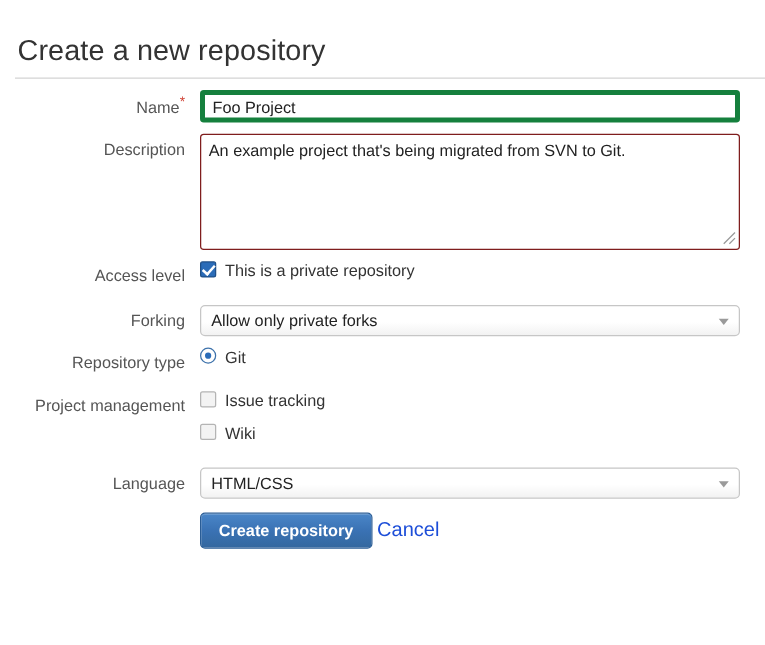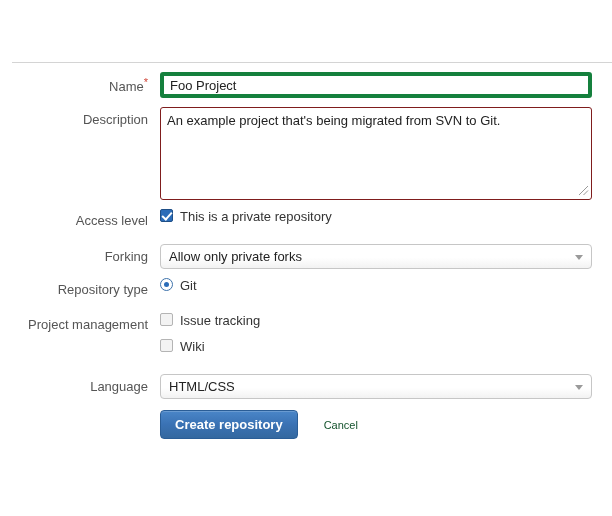--- a/index.html
+++ b/index.html
@@ -237,32 +237,33 @@
     background: linear-gradient(to bottom, #4a86c8 0%, #3a72b4 50%, #34689f 100%);
     color: #ffffff;
     font-family: "Liberation Sans", sans-serif;
     font-size: 13px;
     font-weight: bold;
     cursor: pointer;
     line-height: 27px;
     box-shadow: inset 0 1px 0 rgba(255,255,255,0.18);
   }
   .cancel-link {
-    margin-left: 26px;
-    color: #14532d;
-    font-size: 11px;
+    margin-left: 4px;
+    color: #1d4ed8;
+    font-size: 16px;
     text-decoration: none;
     cursor: pointer;
   }
 </style>
 </head>
 <body>
 
 <div class="page">
 
+  <h1 class="page-title">Create a new repository</h1>
   <div class="title-divider"></div>
 
   <div class="form">
 
     <div class="row">
       <div class="label-col"><span>Name</span><span class="req-star">*</span></div>
       <div class="field-col">
         <input class="text-input" type="text" value="Foo Project" style="">
       </div>
     </div>

